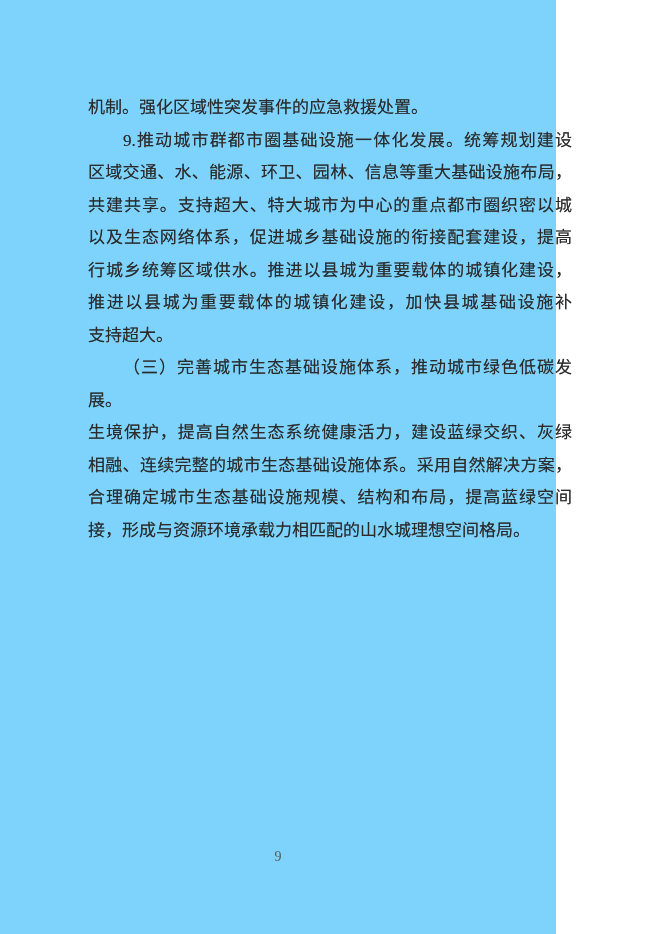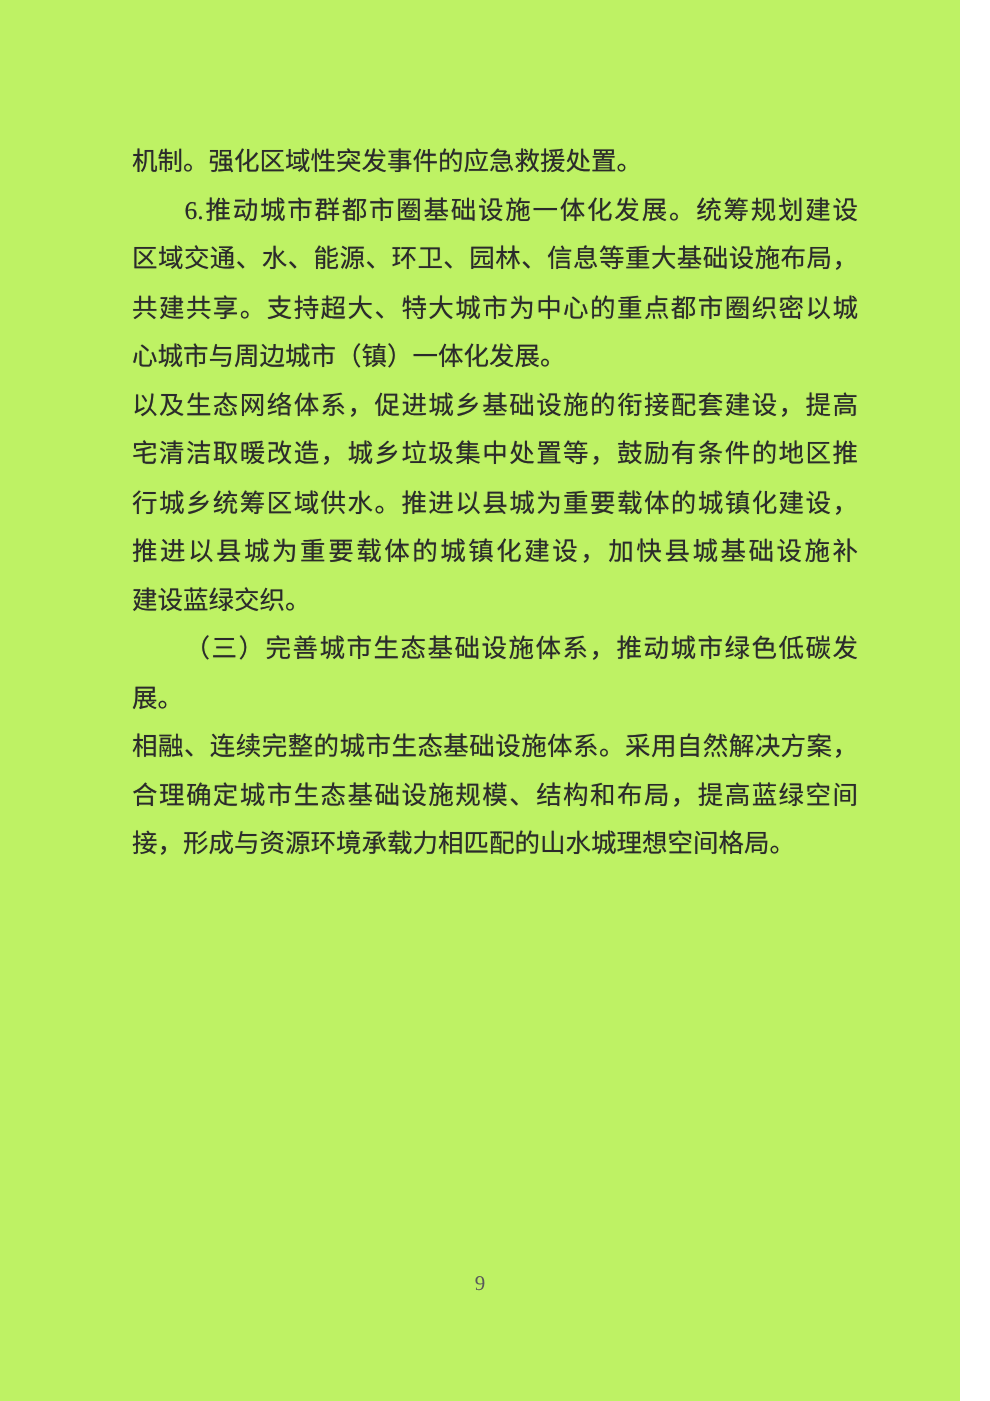--- a/index.html
+++ b/index.html
@@ -6,23 +6,23 @@
     margin: 0;
     padding: 0;
     width: 660px;
     height: 934px;
     background: #ffffff;
     overflow: hidden;
     font-family: "Liberation Serif", "DejaVu Serif", serif;
   }
   .page {
     position: relative;
-    width: 640px;
+    width: 556px;
     height: 934px;
-    background: #bef264;
+    background: #7dd3fc;
   }
   .content {
     position: absolute;
     left: 88px;
     top: 92px;
     width: 484px;
   }
   .line {
     font-size: 17px;
     height: 32.5px;
@@ -49,29 +49,28 @@
     line-height: 20px;
     color: #5a5a5a;
   }
 </style>
 </head>
 <body>
 
 <div class="page">
   <div class="content" id="document-body">
       <div class="line para-end">机制。强化区域性突发事件的应急救援处置。</div>
-      <div class="line indent">6.推动城市群都市圈基础设施一体化发展。统筹规划建设</div>
+      <div class="line indent">9.推动城市群都市圈基础设施一体化发展。统筹规划建设</div>
       <div class="line">区域交通、水、能源、环卫、园林、信息等重大基础设施布局，</div>
       <div class="line">共建共享。支持超大、特大城市为中心的重点都市圈织密以城</div>
-      <div class="line para-end">心城市与周边城市（镇）一体化发展。</div>
       <div class="line">以及生态网络体系，促进城乡基础设施的衔接配套建设，提高</div>
-      <div class="line">宅清洁取暖改造，城乡垃圾集中处置等，鼓励有条件的地区推</div>
       <div class="line">行城乡统筹区域供水。推进以县城为重要载体的城镇化建设，</div>
       <div class="line">推进以县城为重要载体的城镇化建设，加快县城基础设施补</div>
-      <div class="line para-end">建设蓝绿交织。</div>
+      <div class="line para-end">支持超大。</div>
       <div class="line indent">（三）完善城市生态基础设施体系，推动城市绿色低碳发</div>
       <div class="line para-end">展。</div>
+      <div class="line">生境保护，提高自然生态系统健康活力，建设蓝绿交织、灰绿</div>
       <div class="line">相融、连续完整的城市生态基础设施体系。采用自然解决方案，</div>
       <div class="line">合理确定城市生态基础设施规模、结构和布局，提高蓝绿空间</div>
       <div class="line para-end">接，形成与资源环境承载力相匹配的山水城理想空间格局。</div>
     </div>
   <div class="page-number">9</div>
 </div>
 
 </body></html>

